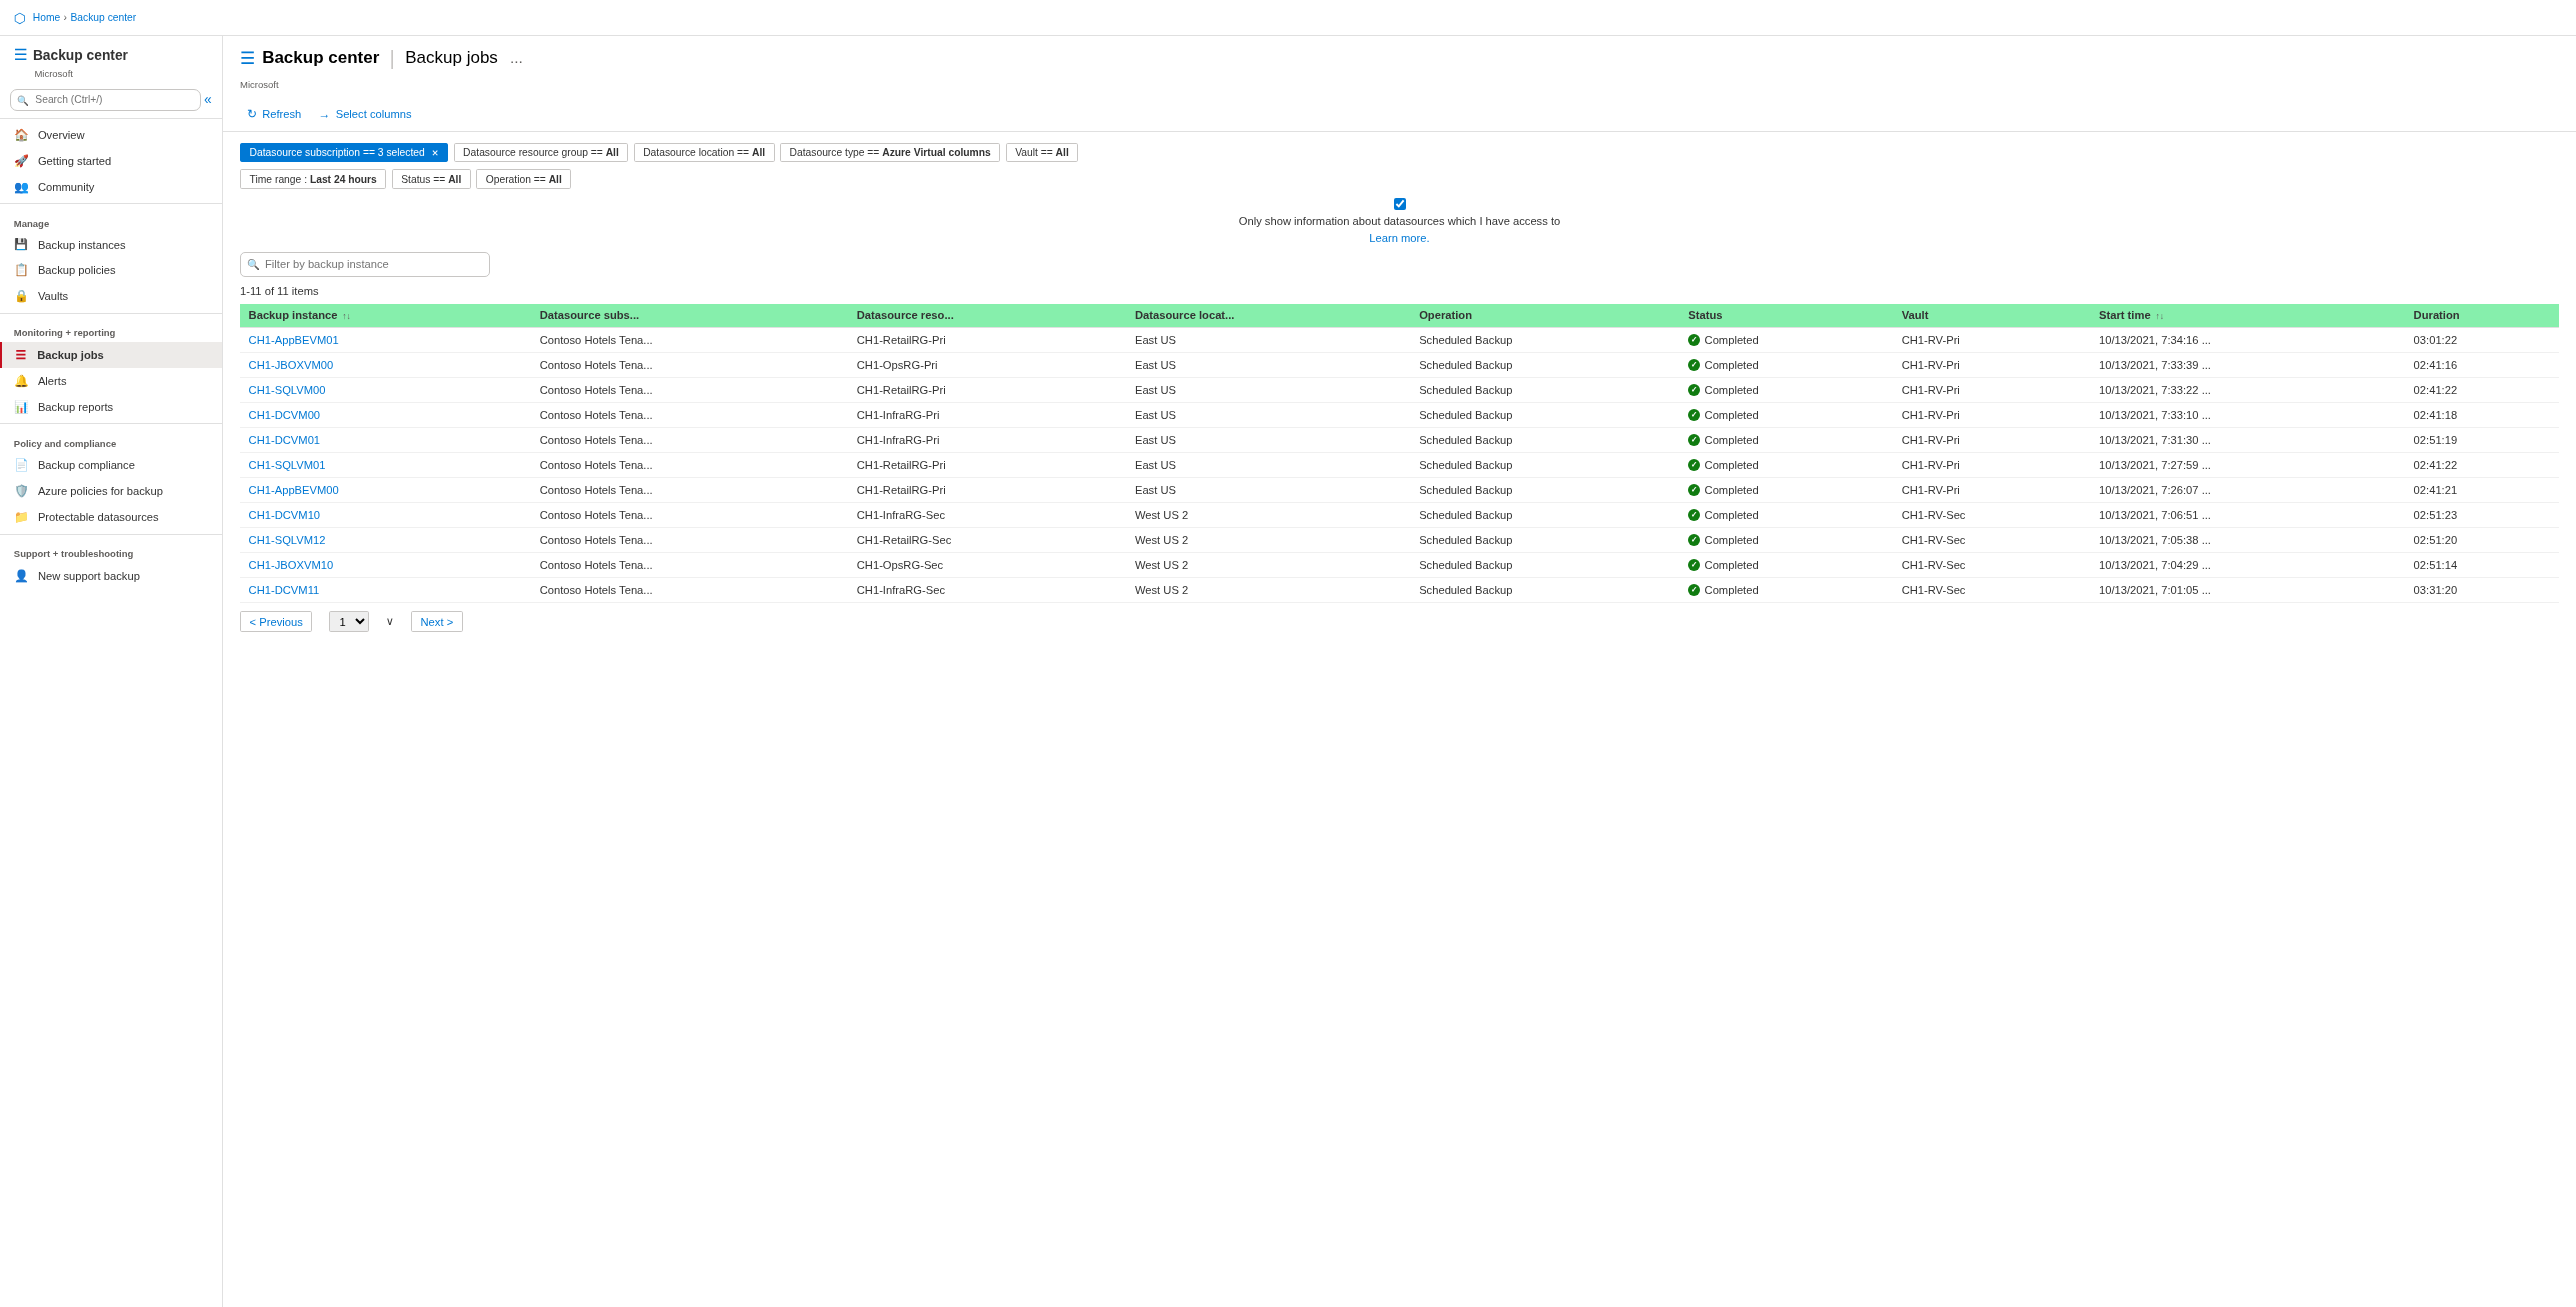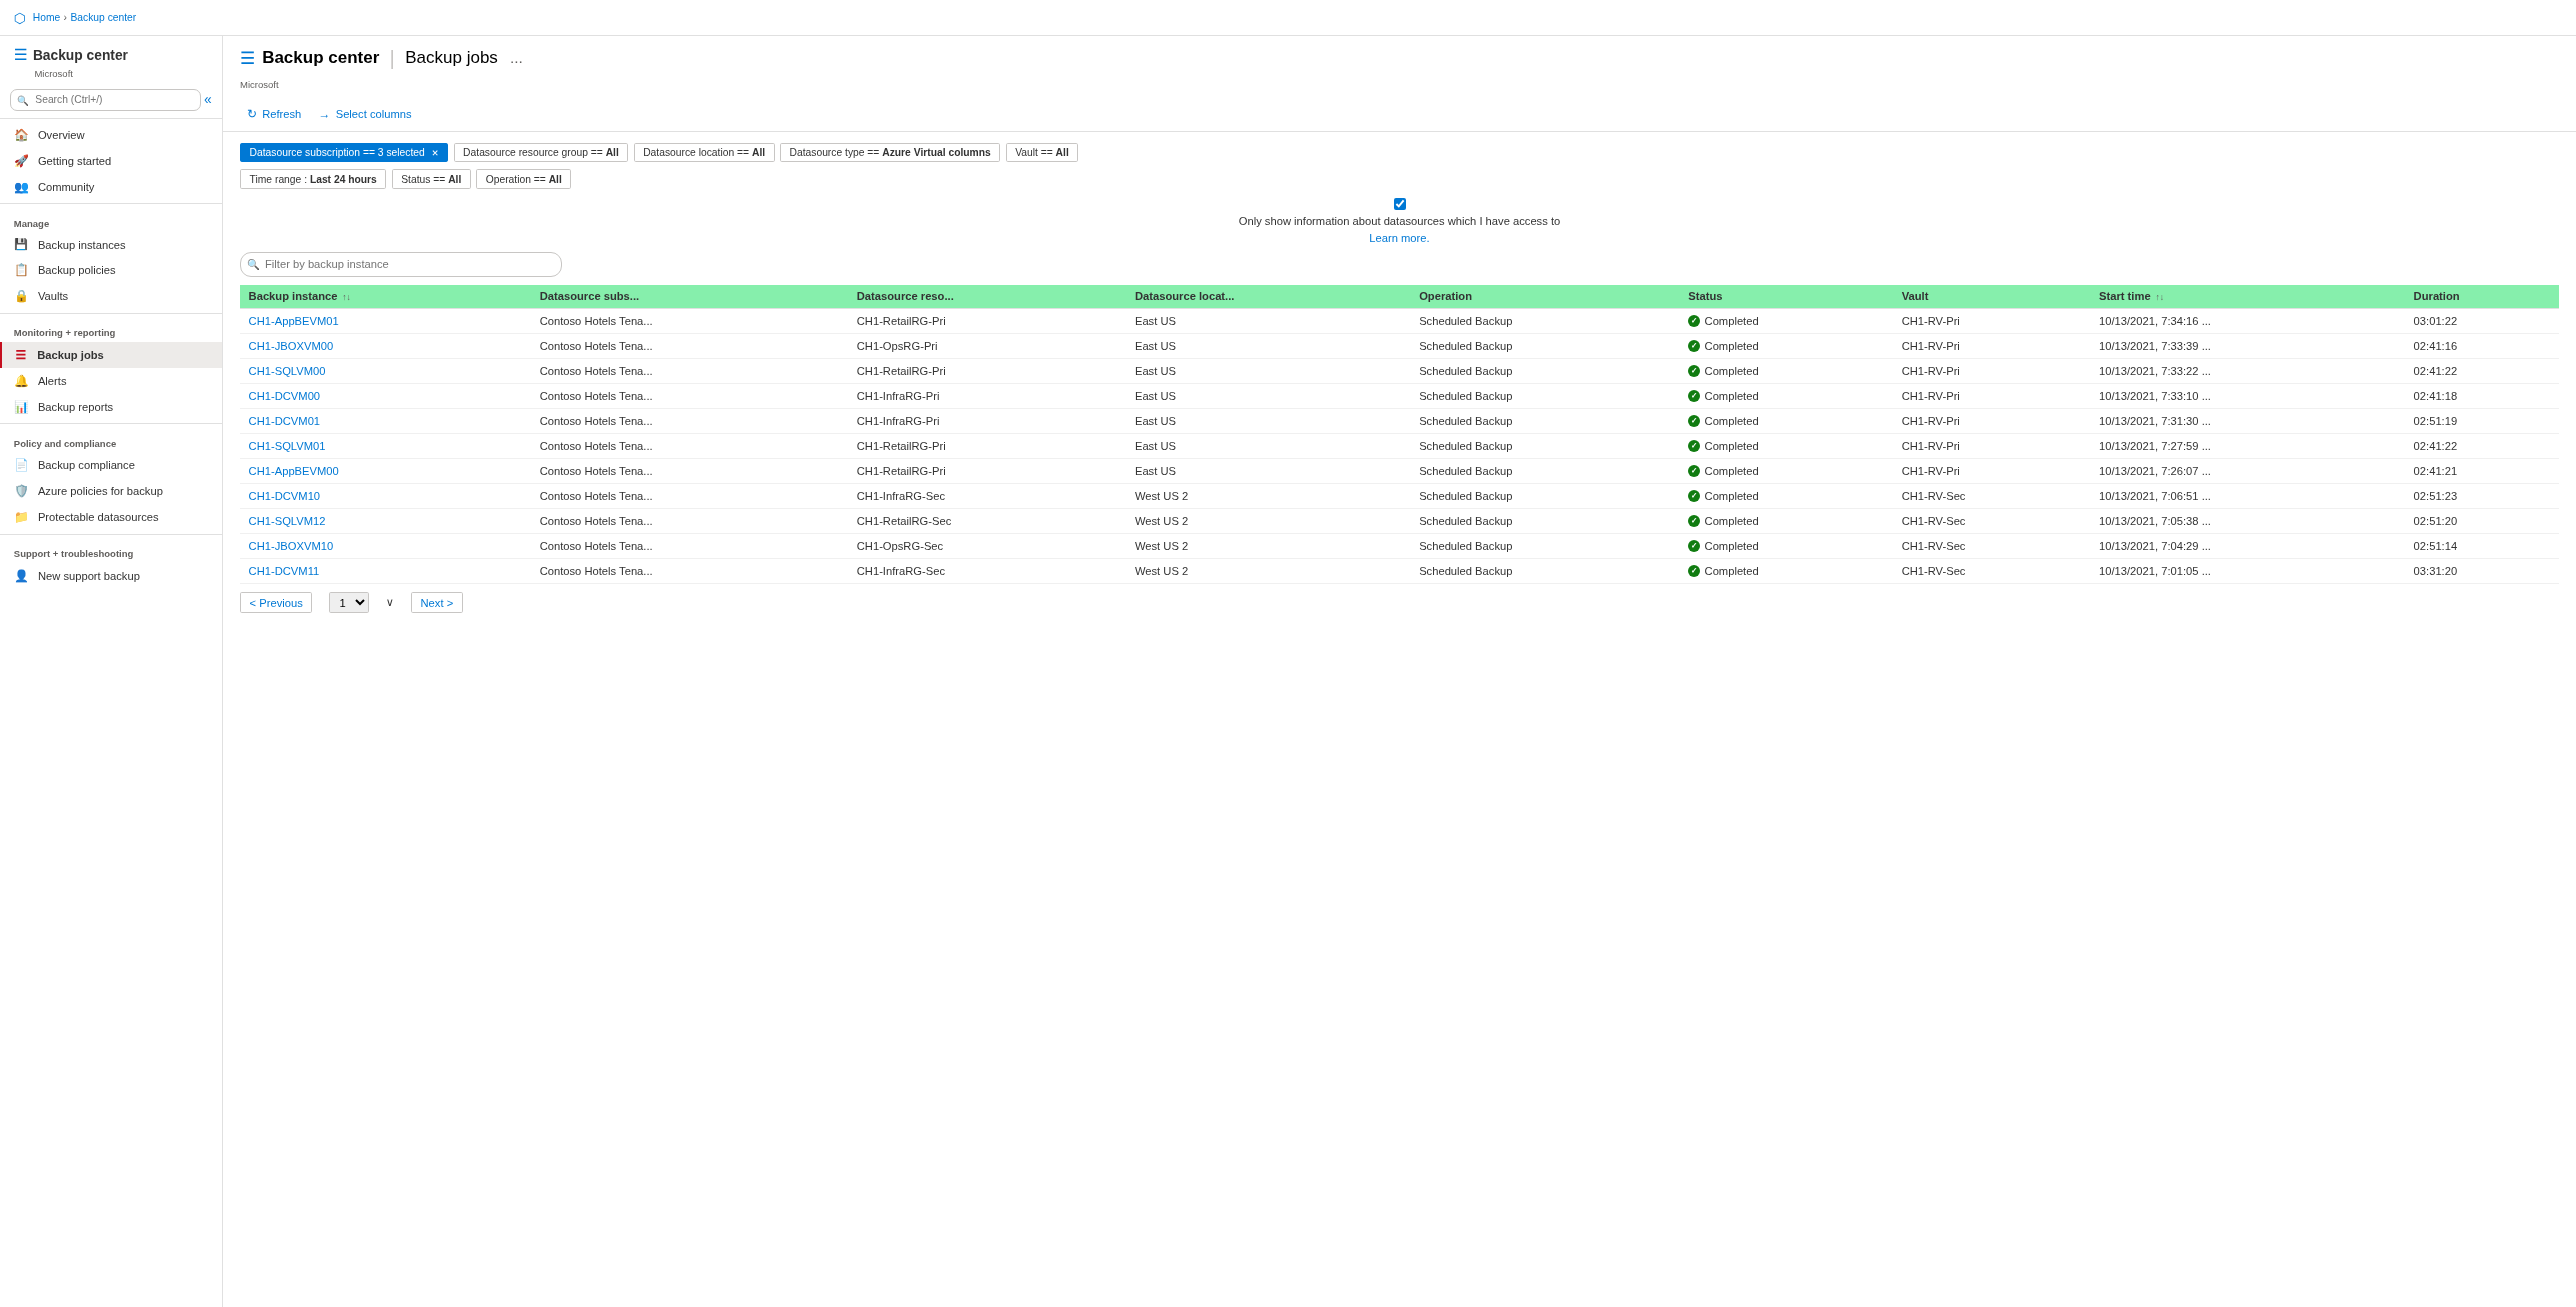--- a/index.html
+++ b/index.html
@@ -64,21 +64,21 @@
     .chip .chip-x { margin-left: 3.4px; font-size: 8.6px; color: #605e5c; }
     .chip.active .chip-x { color: #fff; }
 
     
     .checkbox-row { display: flex; align-items: center; gap: 5px; margin: 8.6px 0; font-size: 11.2px; color: #333; flex-direction: column; }
     .checkbox-row input[type=checkbox] { width: 12px; height: 12px; accent-color: #0078d4; }
     .checkbox-row a { color: #0078d4; text-decoration: none; }
 
     
     .filter-search { position: relative; margin-bottom: 8.6px; }
-    .filter-search input { width: 322px; padding: 5.2px 6.9px 5.2px 24px; border: 0.9px solid #c8c6c4; border-radius: 11px; font-size: 11.2px; }
+    .filter-search input { width: 250px; padding: 5.2px 6.9px 5.2px 24px; border: 0.9px solid #c8c6c4; border-radius: 5px; font-size: 11.2px; }
     .filter-search-icon { position: absolute; left: 6.9px; top: 50%; transform: translateY(-50%); color: #605e5c; font-size: 10.3px; }
 
     
     .items-count { font-size: 11.2px; color: #333; margin-bottom: 6.9px; }
 
     
     .data-table { width: 100%; border-collapse: collapse; font-size: 11.2px; }
     .data-table th { text-align: left; padding: 5.2px 8.6px; font-weight: 600; color: #333; border-bottom: 0.9px solid #e0e0e0; white-space: nowrap; background: #86efac; }
     .data-table td { padding: 6px 8.6px; border-bottom: 0.9px solid #f0f0f0; white-space: nowrap; color: #333; }
     .sort-icon { font-size: 8.6px; color: #605e5c; margin-left: 1.7px; }
@@ -252,20 +252,21 @@
         <input type="checkbox" checked="" style="">
         <span>Only show information about datasources which I have access to</span>
         <a href="#">Learn more.</a>
       </div>
 
       <div class="filter-search">
         <span class="filter-search-icon">🔍</span>
         <input type="text" placeholder="Filter by backup instance" style="">
       </div>
 
+      <div class="items-count">1-11 of 11 items</div>
 
       <table class="data-table">
         <thead>
           <tr>
             <th class="th-sort">
               <span>Backup instance</span>
               <span class="sort-icon">↑↓</span>
             </th>
             <th>
               <span>Datasource subs...</span>

